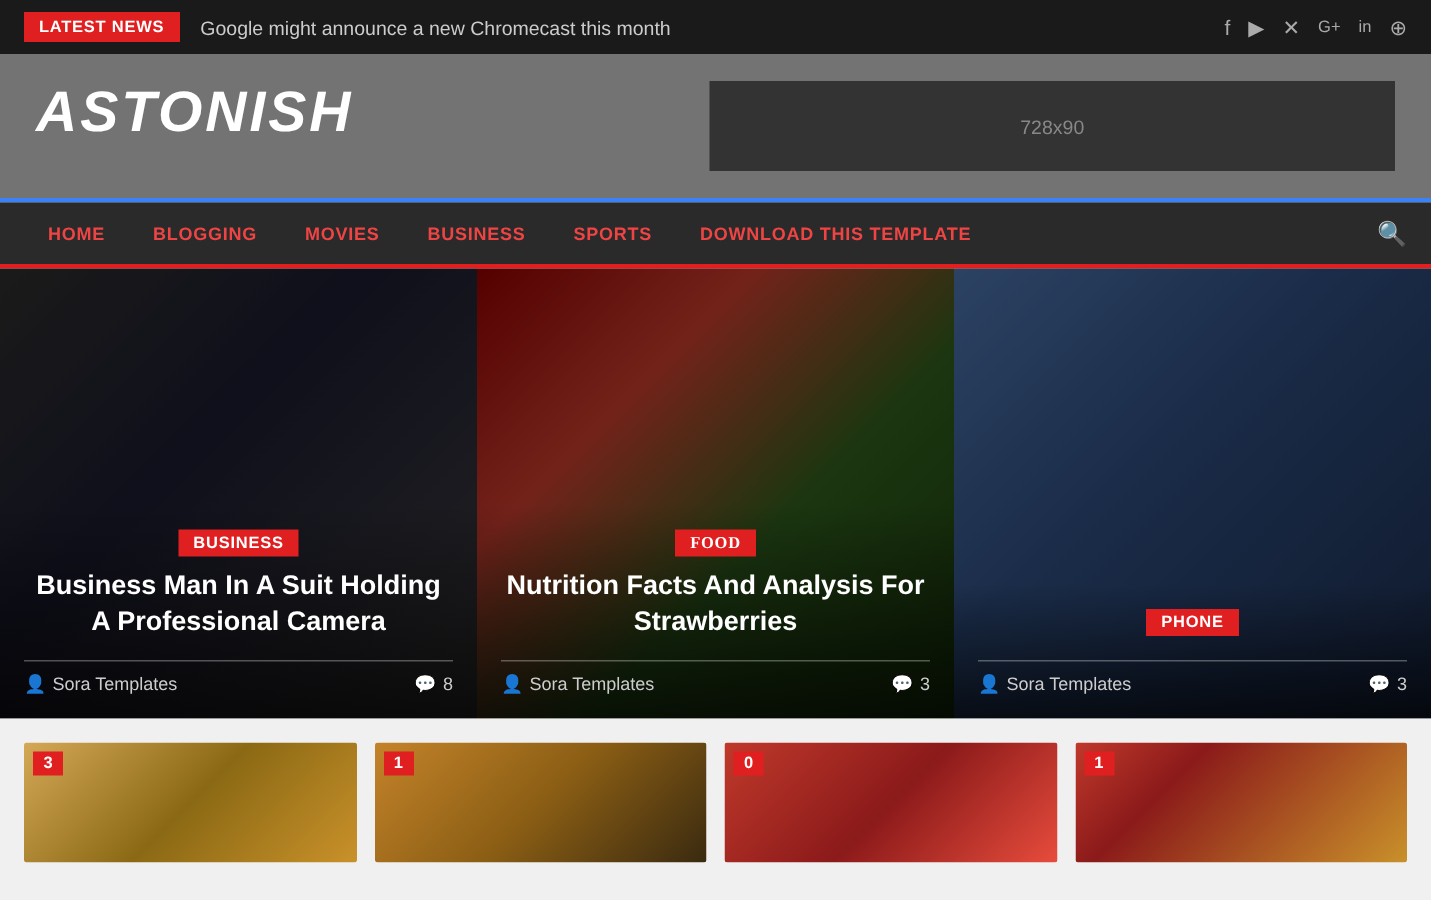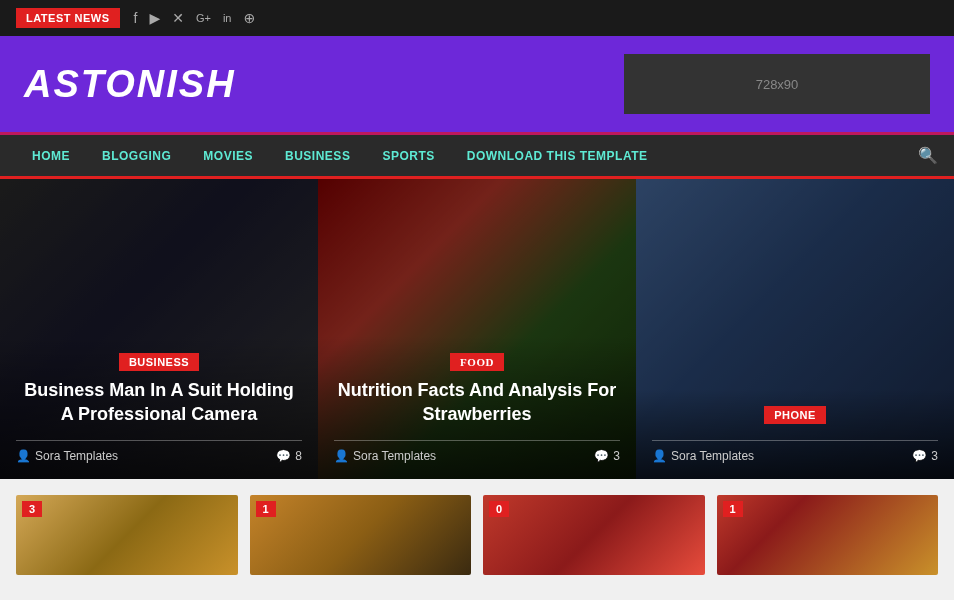--- a/index.html
+++ b/index.html
@@ -34,38 +34,38 @@
       align-items: center;
     }
     .news-bar-icons span {
       color: #aaa;
       font-size: 14px;
       cursor: pointer;
     }
 
     
     .header {
-      background: #6d28d9;
-      display: flex;
-      align-items: center;
+      background: #737373;
+      display: flex;
+      align-items: flex-start;
       padding: 18px 24px;
       min-height: 90px;
-      border-bottom: 3px solid #be185d;
+      border-bottom: 3px solid #3b82f6;
     }
     .header-logo {
       color: #fff;
       font-size: 38px;
       font-weight: 900;
       font-style: italic;
       letter-spacing: 2px;
       flex: 1;
     }
     .header-ad {
       background: #333;
-      width: 306px;
+      width: 457px;
       height: 60px;
       display: flex;
       align-items: center;
       justify-content: center;
       color: #888;
       font-size: 13px;
     }
 
     
     .nav {
@@ -76,21 +76,21 @@
       height: 44px;
       border-bottom: 3px solid #e02020;
     }
     .nav-items {
       display: flex;
       align-items: center;
       flex: 1;
       gap: 0;
     }
     .nav-item {
-      color: #5eead4;
+      color: #ef4444;
       font-size: 12px;
       font-weight: bold;
       padding: 0 16px;
       height: 44px;
       display: flex;
       align-items: center;
       cursor: pointer;
       letter-spacing: 0.5px;
       text-transform: uppercase;
     }
@@ -207,20 +207,21 @@
     .thumb-bg-1 { background: linear-gradient(135deg, #d4a857 0%, #8B6914 50%, #c9912a 100%); }
     .thumb-bg-2 { background: linear-gradient(135deg, #c4832a 0%, #8B5e14 50%, #3a2a10 100%); }
     .thumb-bg-3 { background: linear-gradient(135deg, #c0392b 0%, #8B1a1a 50%, #e74c3c 100%); }
     .thumb-bg-4 { background: linear-gradient(135deg, #c0392b 0%, #8B1a1a 30%, #c9912a 100%); }
   </style>
 </head>
 <body>
 
 <div class="news-bar">
   <span class="news-bar-label">LATEST NEWS</span>
+  <span class="news-bar-text">Google might announce a new Chromecast this month</span>
   <div class="news-bar-icons">
     <span>f</span>
     <span>▶</span>
     <span>✕</span>
     <span style="font-size:11px;">G+</span>
     <span style="font-size:11px;">in</span>
     <span>⊕</span>
   </div>
 </div>
 

